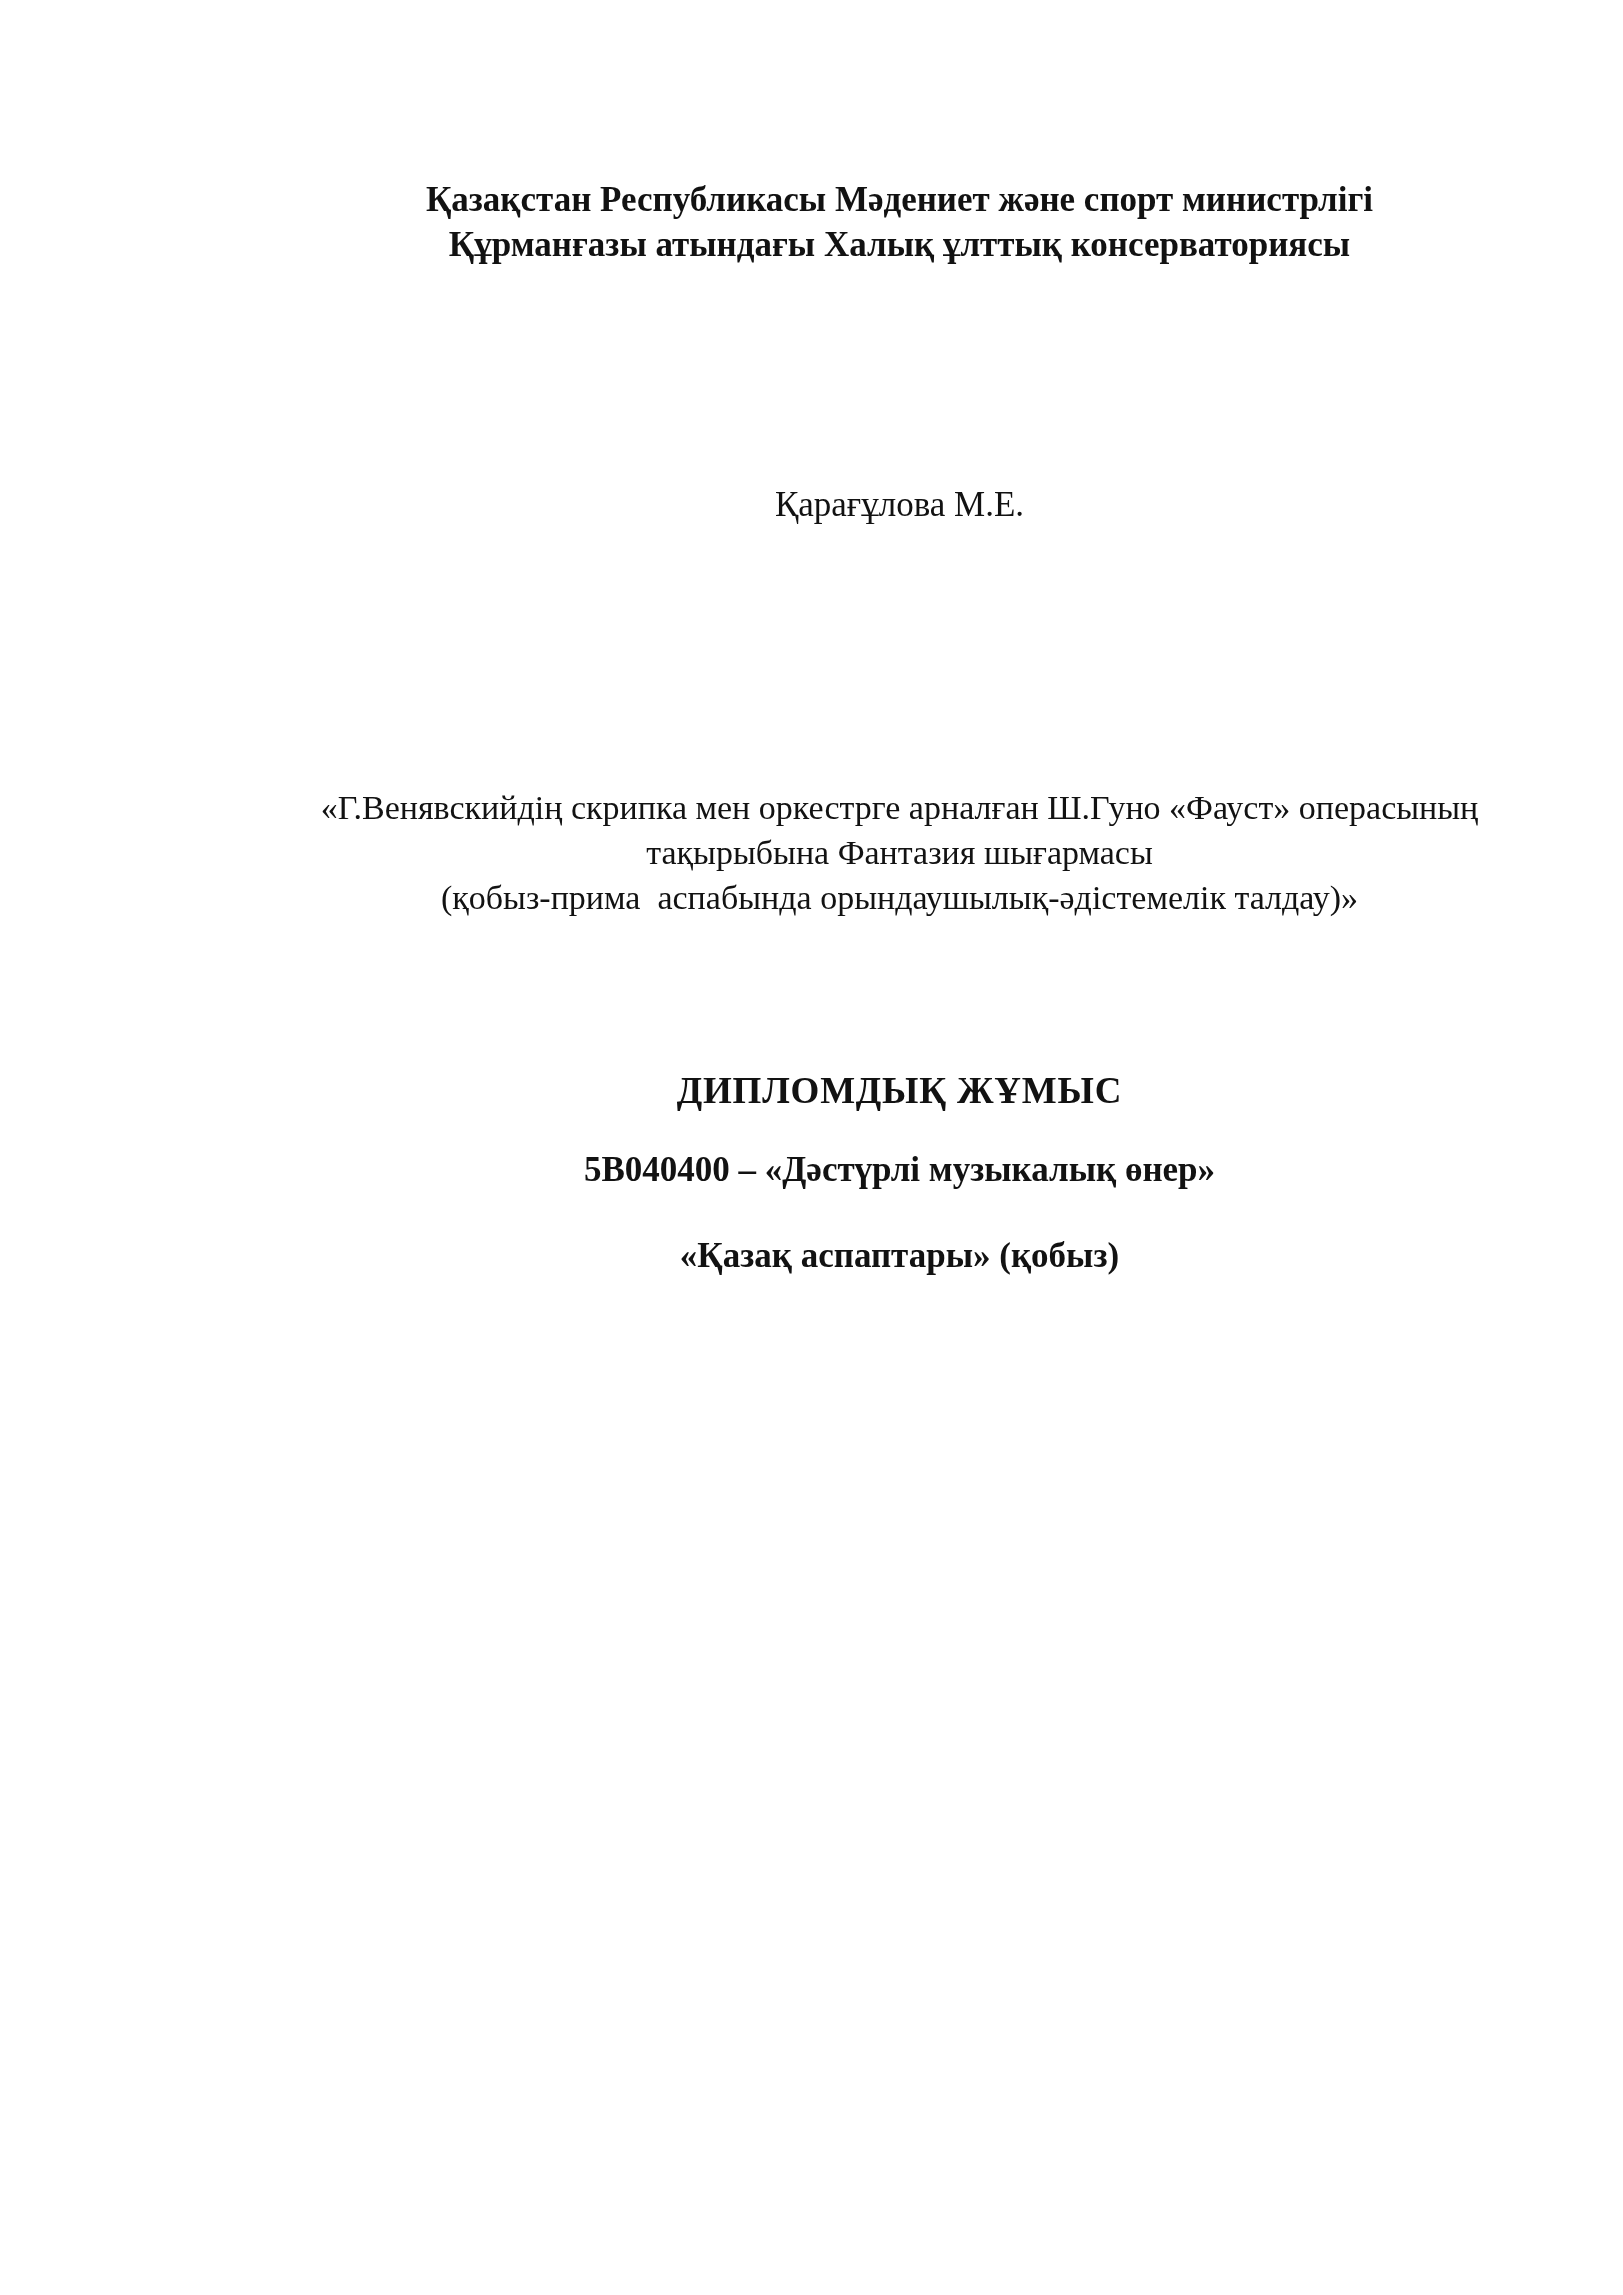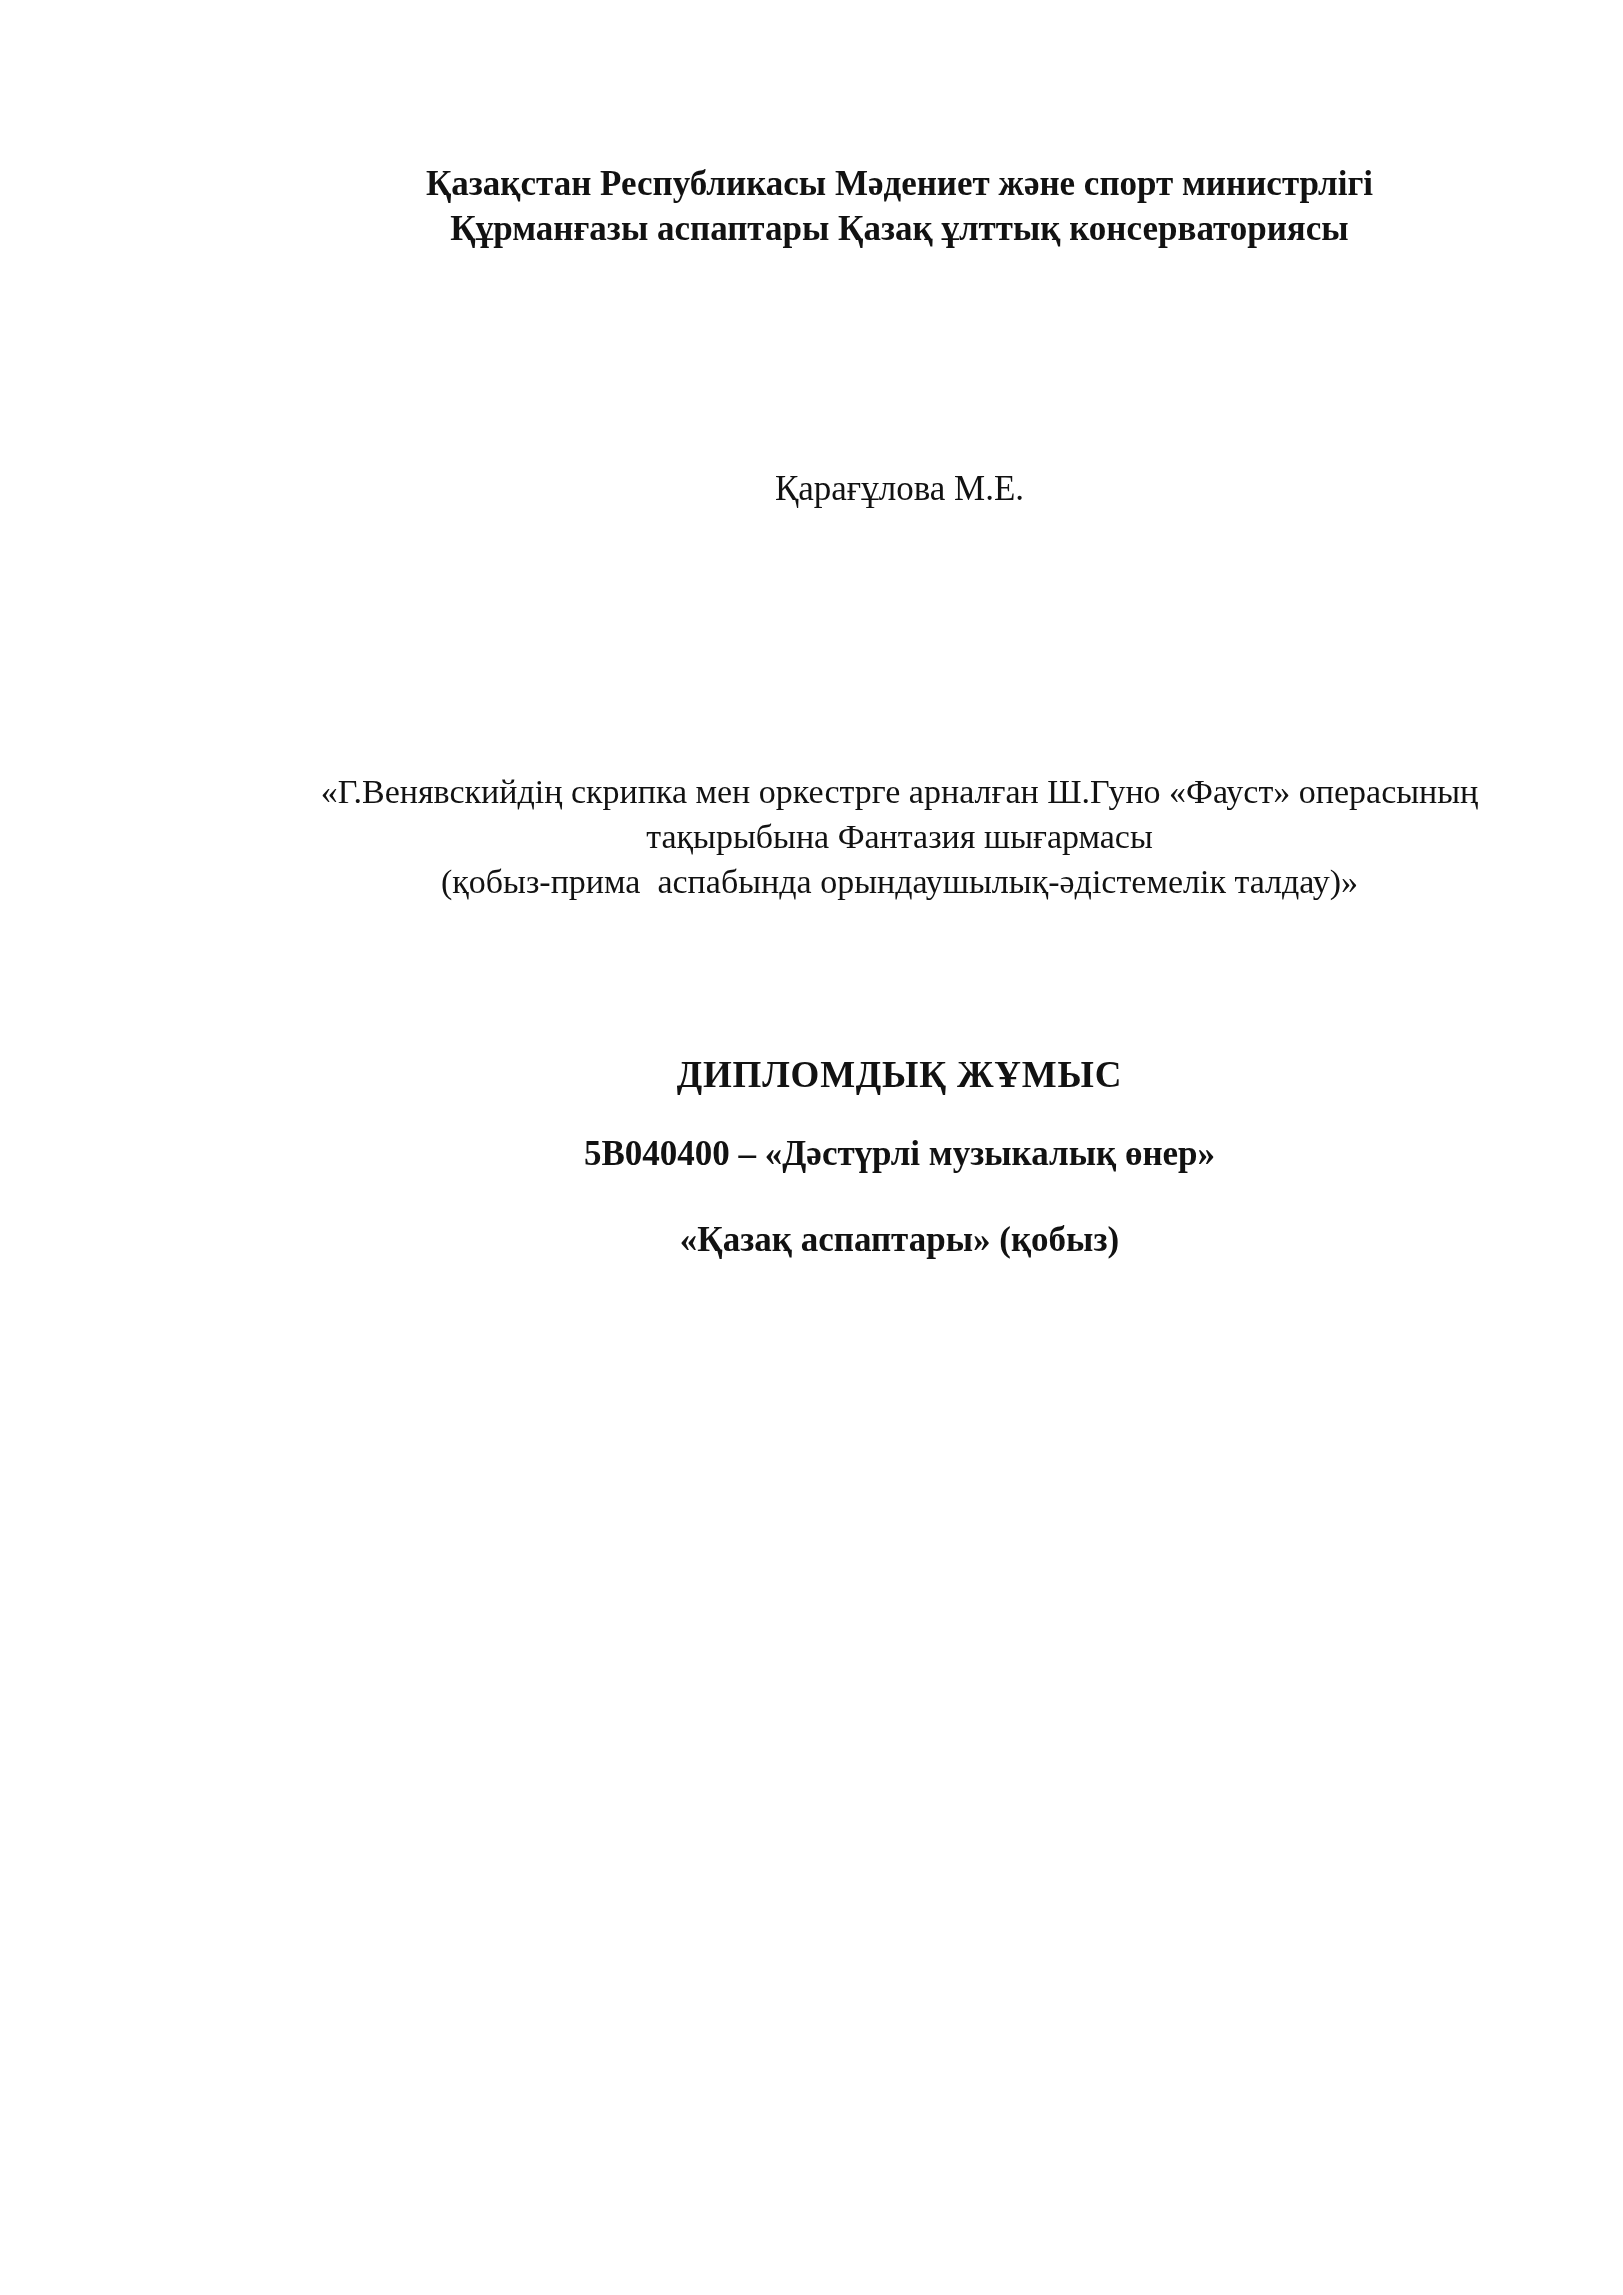--- a/index.html
+++ b/index.html
@@ -10,21 +10,21 @@
   body {
     width: 1623px;
     height: 2295px;
     position: relative;
     font-family: "Liberation Serif", "DejaVu Serif", serif;
     color: #121212;
     -webkit-font-smoothing: antialiased;
   }
   .page {
     position: absolute;
-    left: 0; top: 0;
+    left: 0; top: 16px;
     width: 1623px;
     height: 1996px;
     background: #ffffff;
     overflow: hidden;
   }
   
   .column {
     position: absolute;
     left: 236px;
     width: 1327px;
@@ -76,21 +76,21 @@
     font-style: italic;
   }
 </style>
 </head>
 <body>
 
 <div class="page">
 
   <div class="column ministry">
     <div class="line">Қазақстан Республикасы Мәдениет және спорт министрлігі</div>
-    <div class="line">Құрманғазы аспаптары Қазақ ұлттық консерваториясы</div>
+    <div class="line">Құрманғазы атындағы Халық ұлттық консерваториясы</div>
   </div>
 
   <div class="column work-title">
     <div class="line">«Г.Венявскийдің скрипка мен оркестрге арналған Ш.Гуно «Фауст» операсының</div>
     <div class="line">тақырыбына Фантазия шығармасы</div>
     <div class="line">(қобыз-прима  аспабында орындаушылық-әдістемелік талдау)»</div>
   </div>
 
   <div class="column author">Қарағұлова М.Е.</div>
 

